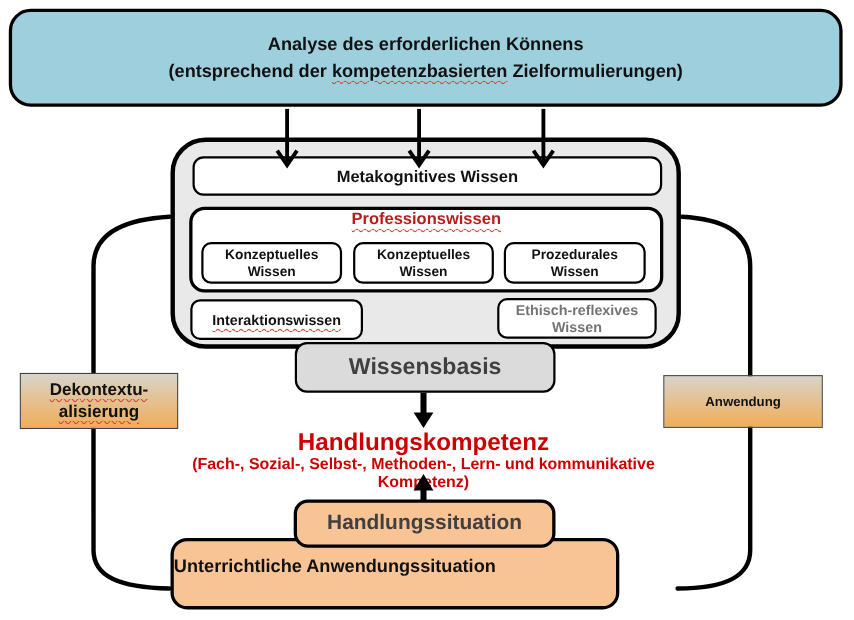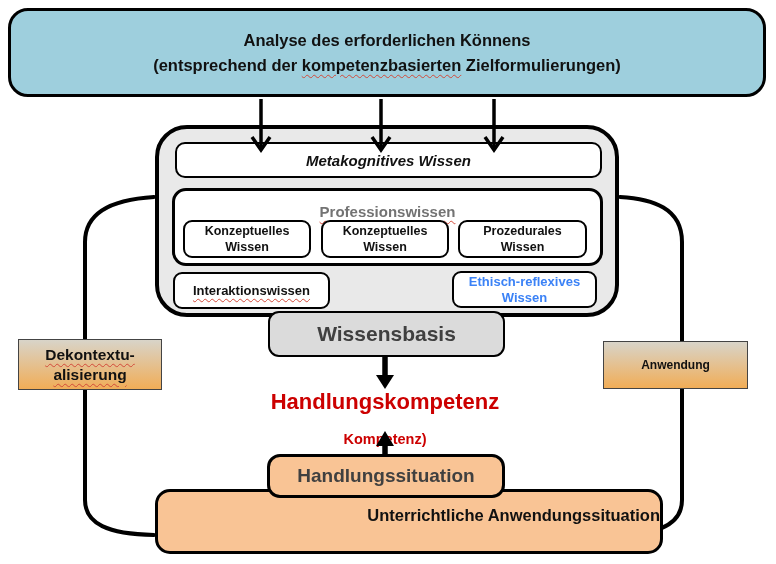--- a/index.html
+++ b/index.html
@@ -22,48 +22,48 @@
   #title-box{left:8px;top:8px;width:758px;height:89px;border:3.5px solid var(--line-black);
     border-radius:20px;background:var(--title-fill);z-index:2;
     font-size:16.5px;font-weight:700;color:#111;line-height:25px;}
   svg.layer{position:absolute;left:0;top:0;}
   #bracket-layer{z-index:1;}
   #arrow-layer{z-index:6;pointer-events:none;}
 
   #panel{left:155px;top:125px;width:464px;height:192px;border:4px solid var(--line-black);
     border-radius:32px;background:var(--panel-fill);z-index:2;}
   #meta-box{left:175px;top:142px;width:427px;height:36px;border:2.5px solid var(--line-black);
-    border-radius:10px;background:var(--box-white);z-index:3;font-size:15px;color:#111;font-style:italic;}
+    border-radius:10px;background:var(--box-white);z-index:3;font-size:15px;color:#111;}
   #prof-box{left:172px;top:188px;width:431px;height:78px;border:3px solid var(--line-black);
     border-radius:14px;background:var(--box-white);z-index:3;}
   #prof-title{left:172px;top:191px;width:431px;text-align:center;font-size:15px;
-    font-weight:700;color:#737373;z-index:4;margin-top:12px;}
+    font-weight:700;color:#b91c1c;z-index:4;}
   .kbox{top:220px;height:38px;border:2.5px solid var(--line-black);border-radius:9px;
     background:var(--box-white);z-index:4;font-size:12.5px;line-height:16px;color:#111;}
   #deklarativ{left:183px;width:128px;}
   #konzeptuell{left:321px;width:128px;}
   #prozedural{left:458px;width:129px;}
   #interaktion{left:173px;top:272px;width:157px;height:37px;border:2.5px solid var(--line-black);
     border-radius:9px;background:var(--box-white);z-index:3;font-size:13px;color:#111;}
   #ethisch{left:452px;top:271px;width:145px;height:37px;border:2.5px solid var(--line-black);
-    border-radius:9px;background:var(--box-white);z-index:3;font-size:13px;line-height:16px;color:#3b82f6;}
+    border-radius:9px;background:var(--box-white);z-index:3;font-size:13px;line-height:16px;color:#737373;}
   #wissensbasis{left:268px;top:311px;width:237px;height:46px;border:2.5px solid var(--line-black);
     border-radius:11px;background:var(--wissensbasis-fill);z-index:4;font-size:21px;color:#404040;}
 
   #hk-title{left:95px;top:389px;width:580px;text-align:center;color:var(--red-text);
     font-size:22px;font-weight:700;z-index:5;}
   #hk-sub1{left:95px;top:414px;width:580px;text-align:center;color:var(--red-text);
     font-size:14.5px;font-weight:700;z-index:5;}
   #hk-sub2{left:95px;top:431px;width:580px;text-align:center;color:var(--red-text);
     font-size:14.5px;font-weight:700;z-index:5;}
 
   #handlungssituation{left:267px;top:454px;width:238px;height:44px;border:3px solid var(--line-black);
     border-radius:13px;background:var(--orange-fill);z-index:4;font-size:19px;color:#404040;}
-  #anwendungssituation{left:155px;top:489px;width:508px;height:65px;border:3px solid var(--line-black);
-    border-radius:15px;background:var(--orange-fill);z-index:2;text-align:right;color:#111;
+  #anwendungssituation{left:155px;top:489px;width:408px;height:65px;border:3px solid var(--line-black);
+    border-radius:15px;background:var(--orange-fill);z-index:2;text-align:left;color:#111;
     padding-top:13px;}
   #aw-line1{font-size:16.5px;font-weight:700;line-height:21px;}
   #aw-line2{font-size:14px;line-height:18px;}
 
   .side-box{border:1.8px solid #444;z-index:2;color:#111;
     background:linear-gradient(var(--gradient-top),var(--gradient-bottom));}
   #dekontext{left:18px;top:339px;width:144px;height:51px;font-size:15.5px;font-weight:700;line-height:20px;}
   #anwendung-side{left:603px;top:341px;width:145px;height:48px;font-size:12px;font-weight:700;}
 </style>
 </head>
@@ -106,20 +106,21 @@
     </div>
 
   <div id="ethisch" class="abs center col bold">
     <div>Ethisch-reflexives</div>
     <div>Wissen</div>
   </div>
 
   <div id="wissensbasis" class="abs center bold">Wissensbasis</div>
 
   <div id="hk-title" class="abs">Handlungskompetenz</div>
+  <div id="hk-sub1" class="abs">(Fach-, Sozial-, Selbst-, Methoden-, Lern- und kommunikative</div>
   <div id="hk-sub2" class="abs">Kompetenz)</div>
 
   <div id="anwendungssituation" class="abs">
     <div id="aw-line1">Unterrichtliche Anwendungssituation</div>
   </div>
   <div id="handlungssituation" class="abs center bold">Handlungssituation</div>
 
   <div id="dekontext" class="abs side-box center col">
     <div><span class="sq">Dekontextu-</span></div>
     <div><span class="sq">alisierung</span></div>

